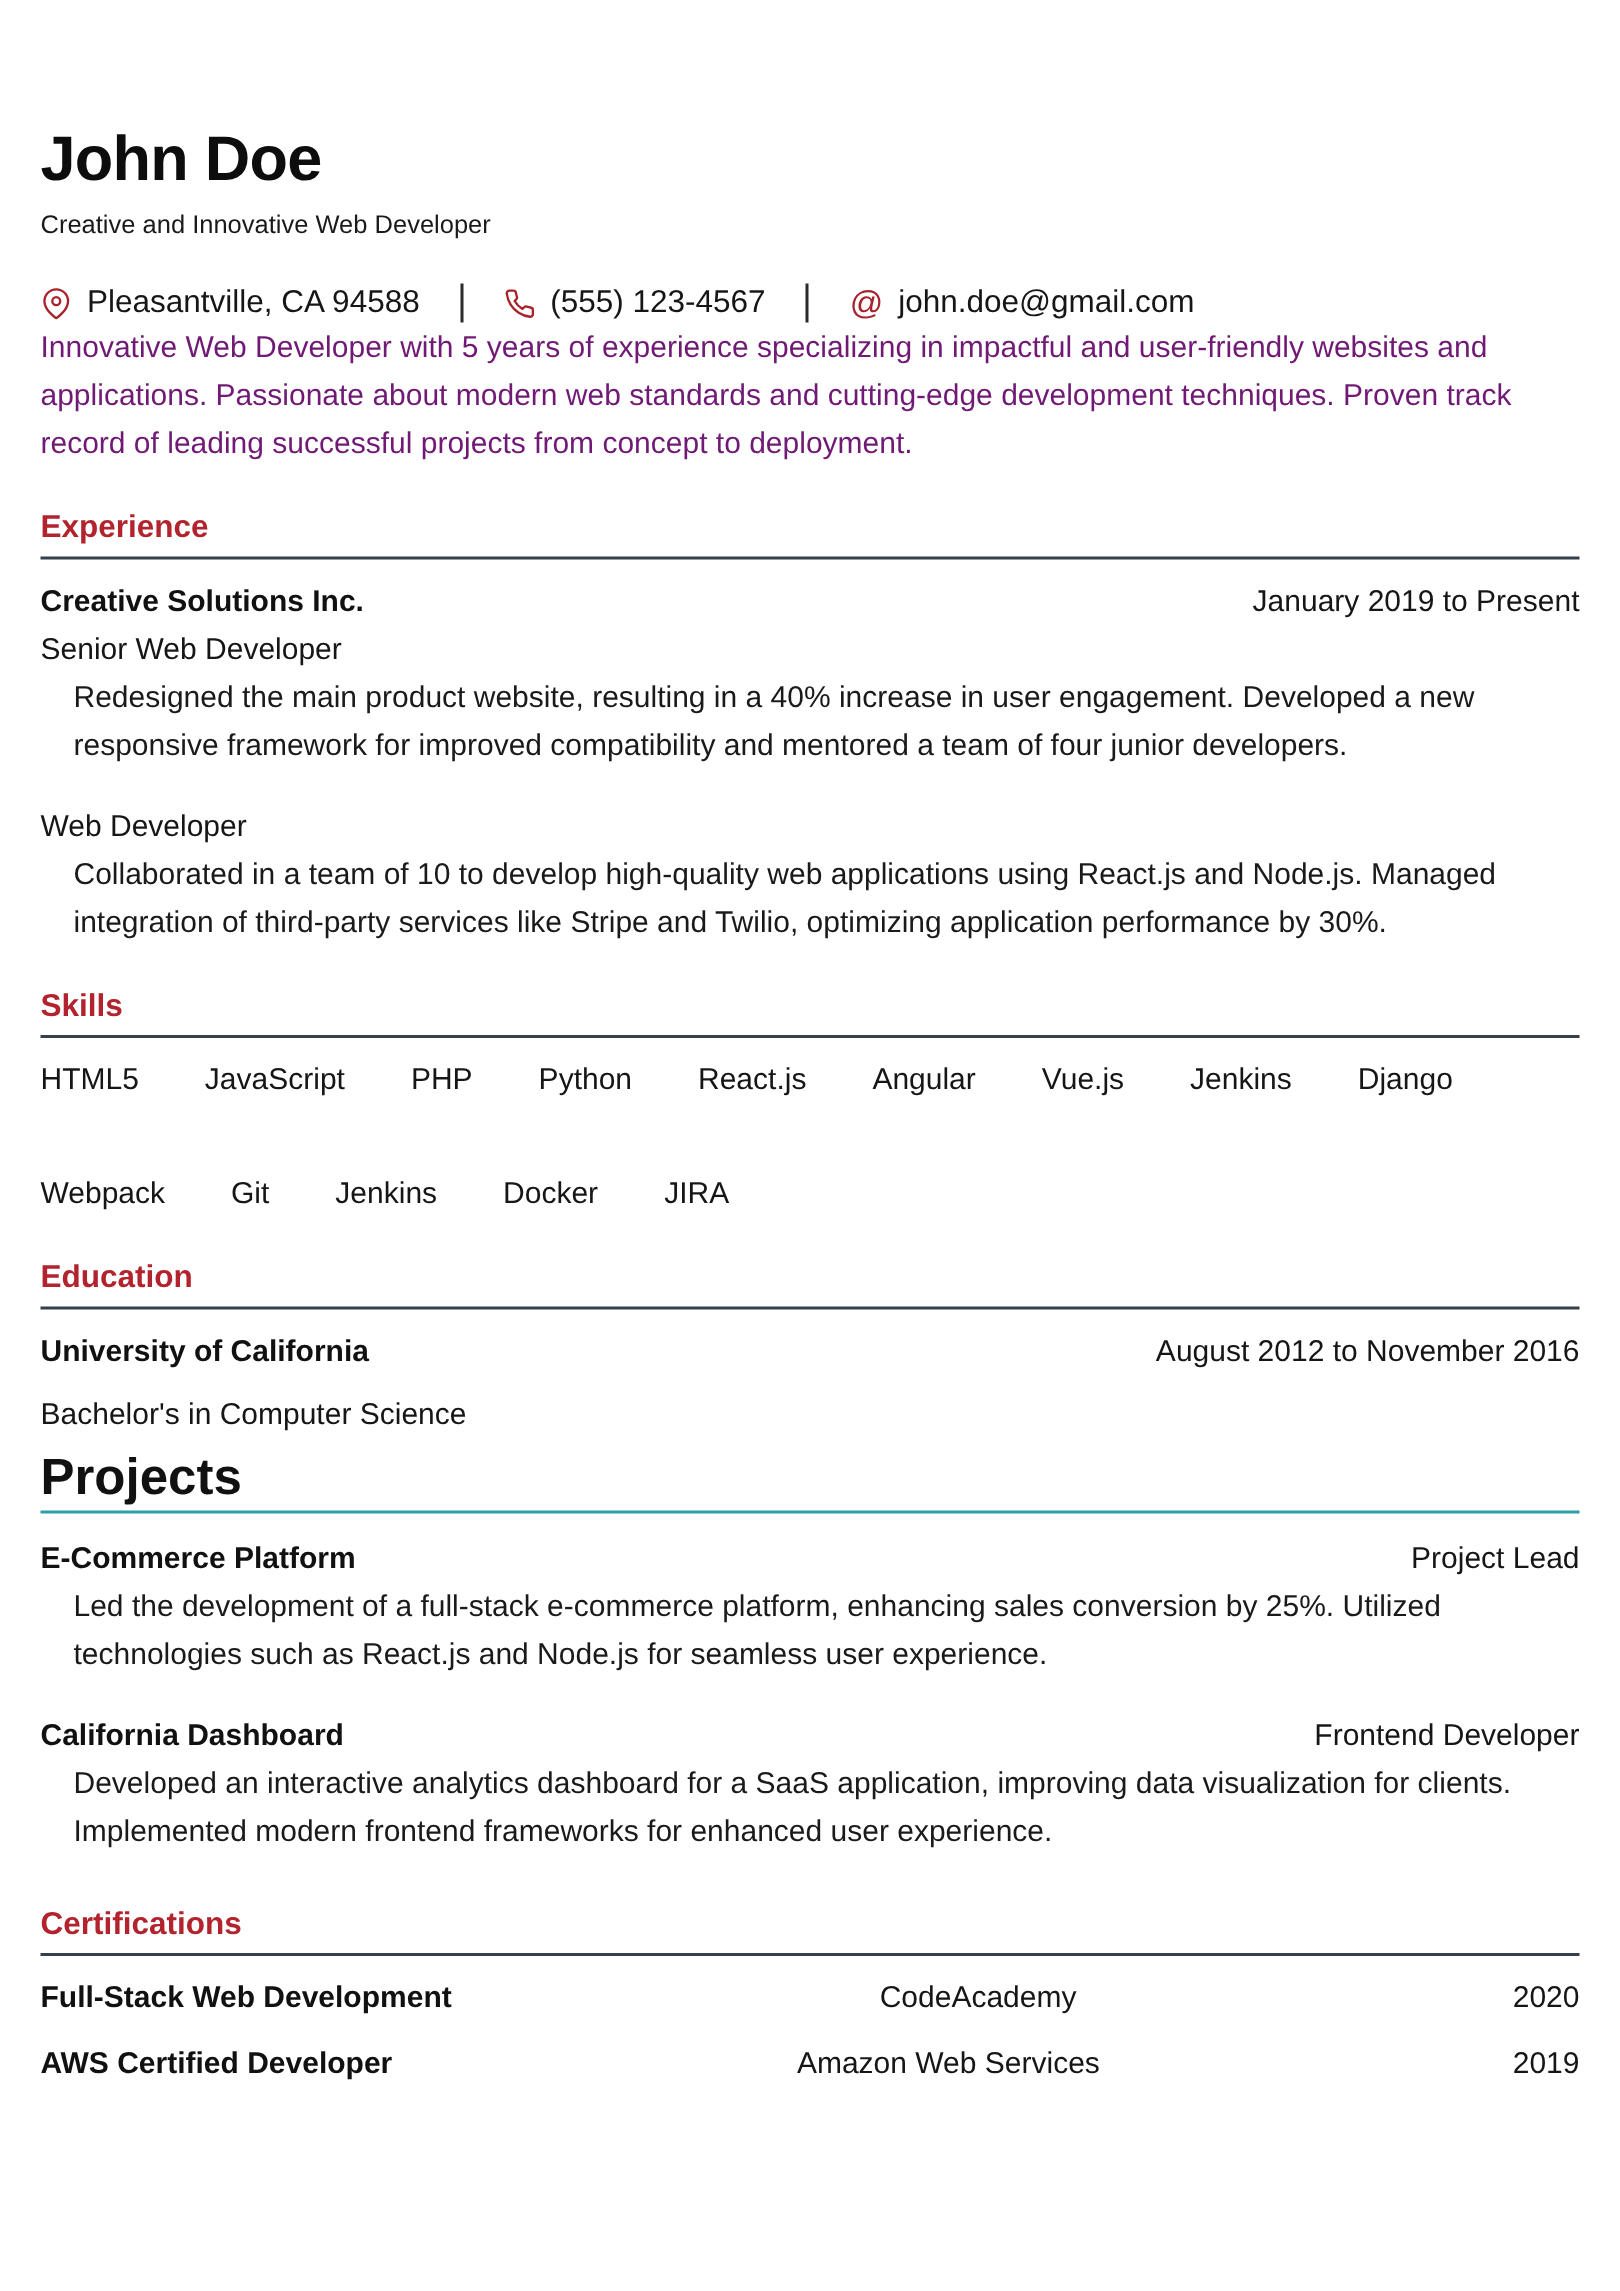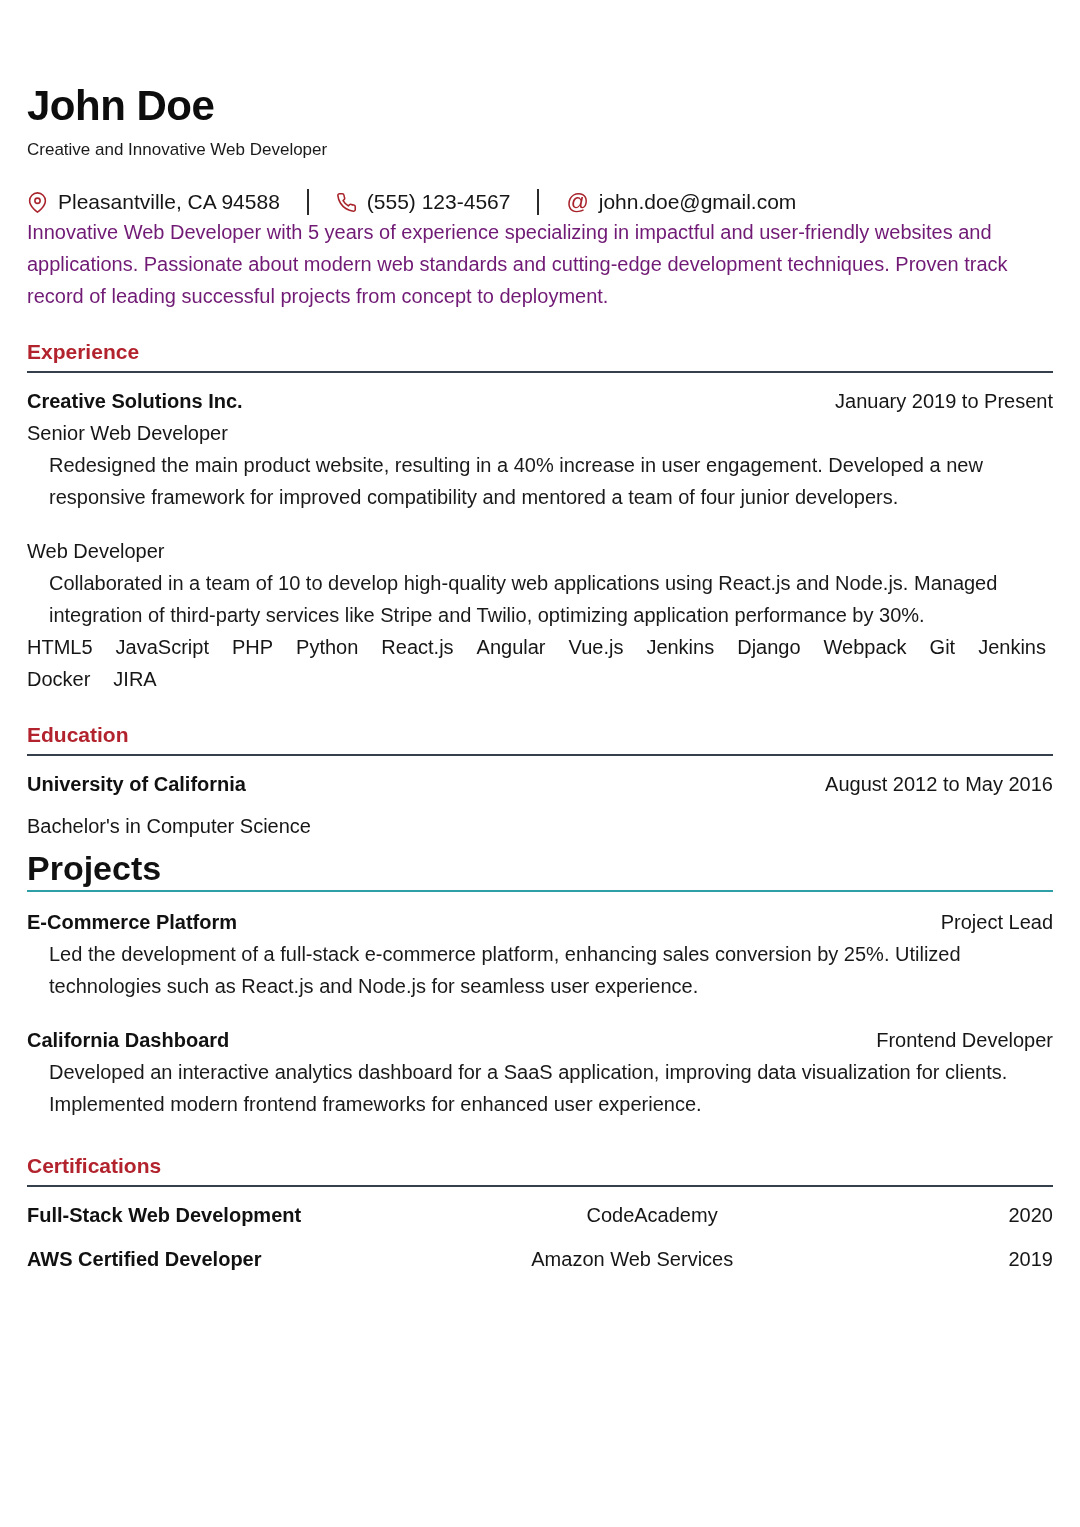--- a/index.html
+++ b/index.html
@@ -80,20 +80,21 @@
     justify-content: space-between;
     align-items: baseline;
   }
   .bold { font-weight: bold; color: #111111; }
   .entry-desc { padding-left: 22px; color: #1a1a1a; }
   .skills-list {
     display: flex;
     flex-wrap: wrap;
     column-gap: 23px;
     row-gap: 0;
+    gap: 44px;
   }
   .edu-degree { margin-top: 10px; }
   .cert-row {
     display: flex;
     align-items: baseline;
   }
   .cert-row + .cert-row { margin-top: 12px; }
   .cert-issuer { flex: 1; text-align: center; }
   .cert-year { min-width: 50px; text-align: right; }
 </style>
@@ -142,20 +143,21 @@
     </div>
     <div>Senior Web Developer</div>
     <div class="entry-desc">Redesigned the main product website, resulting in a 40% increase in user engagement. Developed a new responsive framework for improved compatibility and mentored a team of four junior developers.</div>
   </div>
 
   <div class="entry">
     <div>Web Developer</div>
     <div class="entry-desc">Collaborated in a team of 10 to develop high-quality web applications using React.js and Node.js. Managed integration of third-party services like Stripe and Twilio, optimizing application performance by 30%.</div>
   </div>
 
+  <div class="sec-head skl">Skills</div>
   <div class="skills-list">
     <span>HTML5</span>
     <span>JavaScript</span>
     <span>PHP</span>
     <span>Python</span>
     <span>React.js</span>
     <span>Angular</span>
     <span>Vue.js</span>
     <span>Jenkins</span>
     <span>Django</span>
@@ -163,21 +165,21 @@
     <span>Git</span>
     <span>Jenkins</span>
     <span>Docker</span>
     <span>JIRA</span>
   </div>
 
   <div class="sec-head edu">Education</div>
   <div class="entry">
     <div class="entry-top">
       <span class="bold">University of California</span>
-      <span>August 2012 to May 2016</span>
+      <span>August 2012 to November 2016</span>
     </div>
     <div class="edu-degree">Bachelor's in Computer Science</div>
   </div>
 
   <div class="big-head">Projects</div>
 
   <div class="entry">
     <div class="entry-top">
       <span class="bold">E-Commerce Platform</span>
       <span>Project Lead</span>

